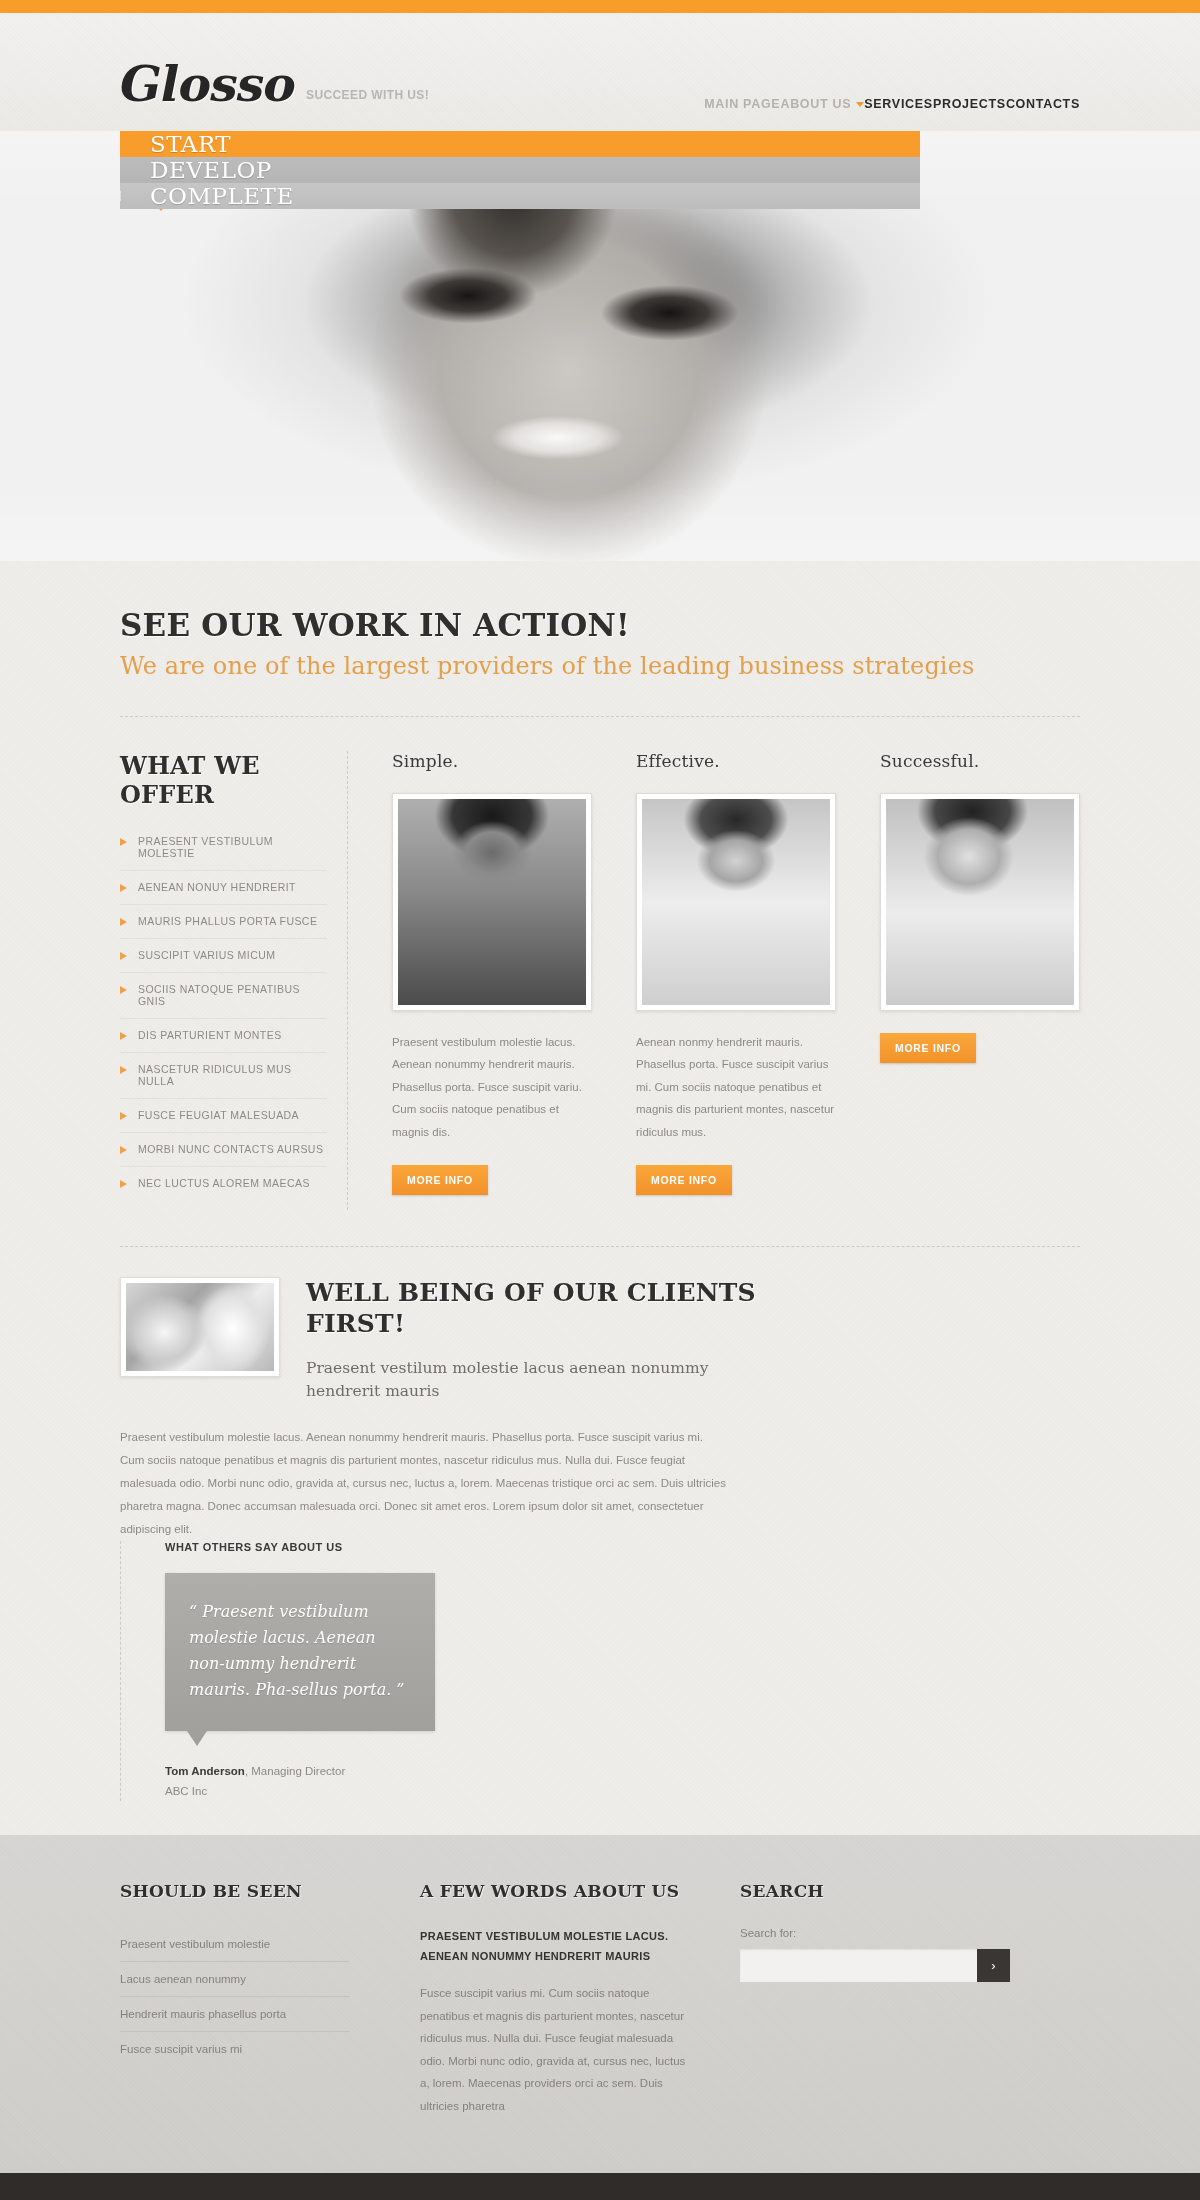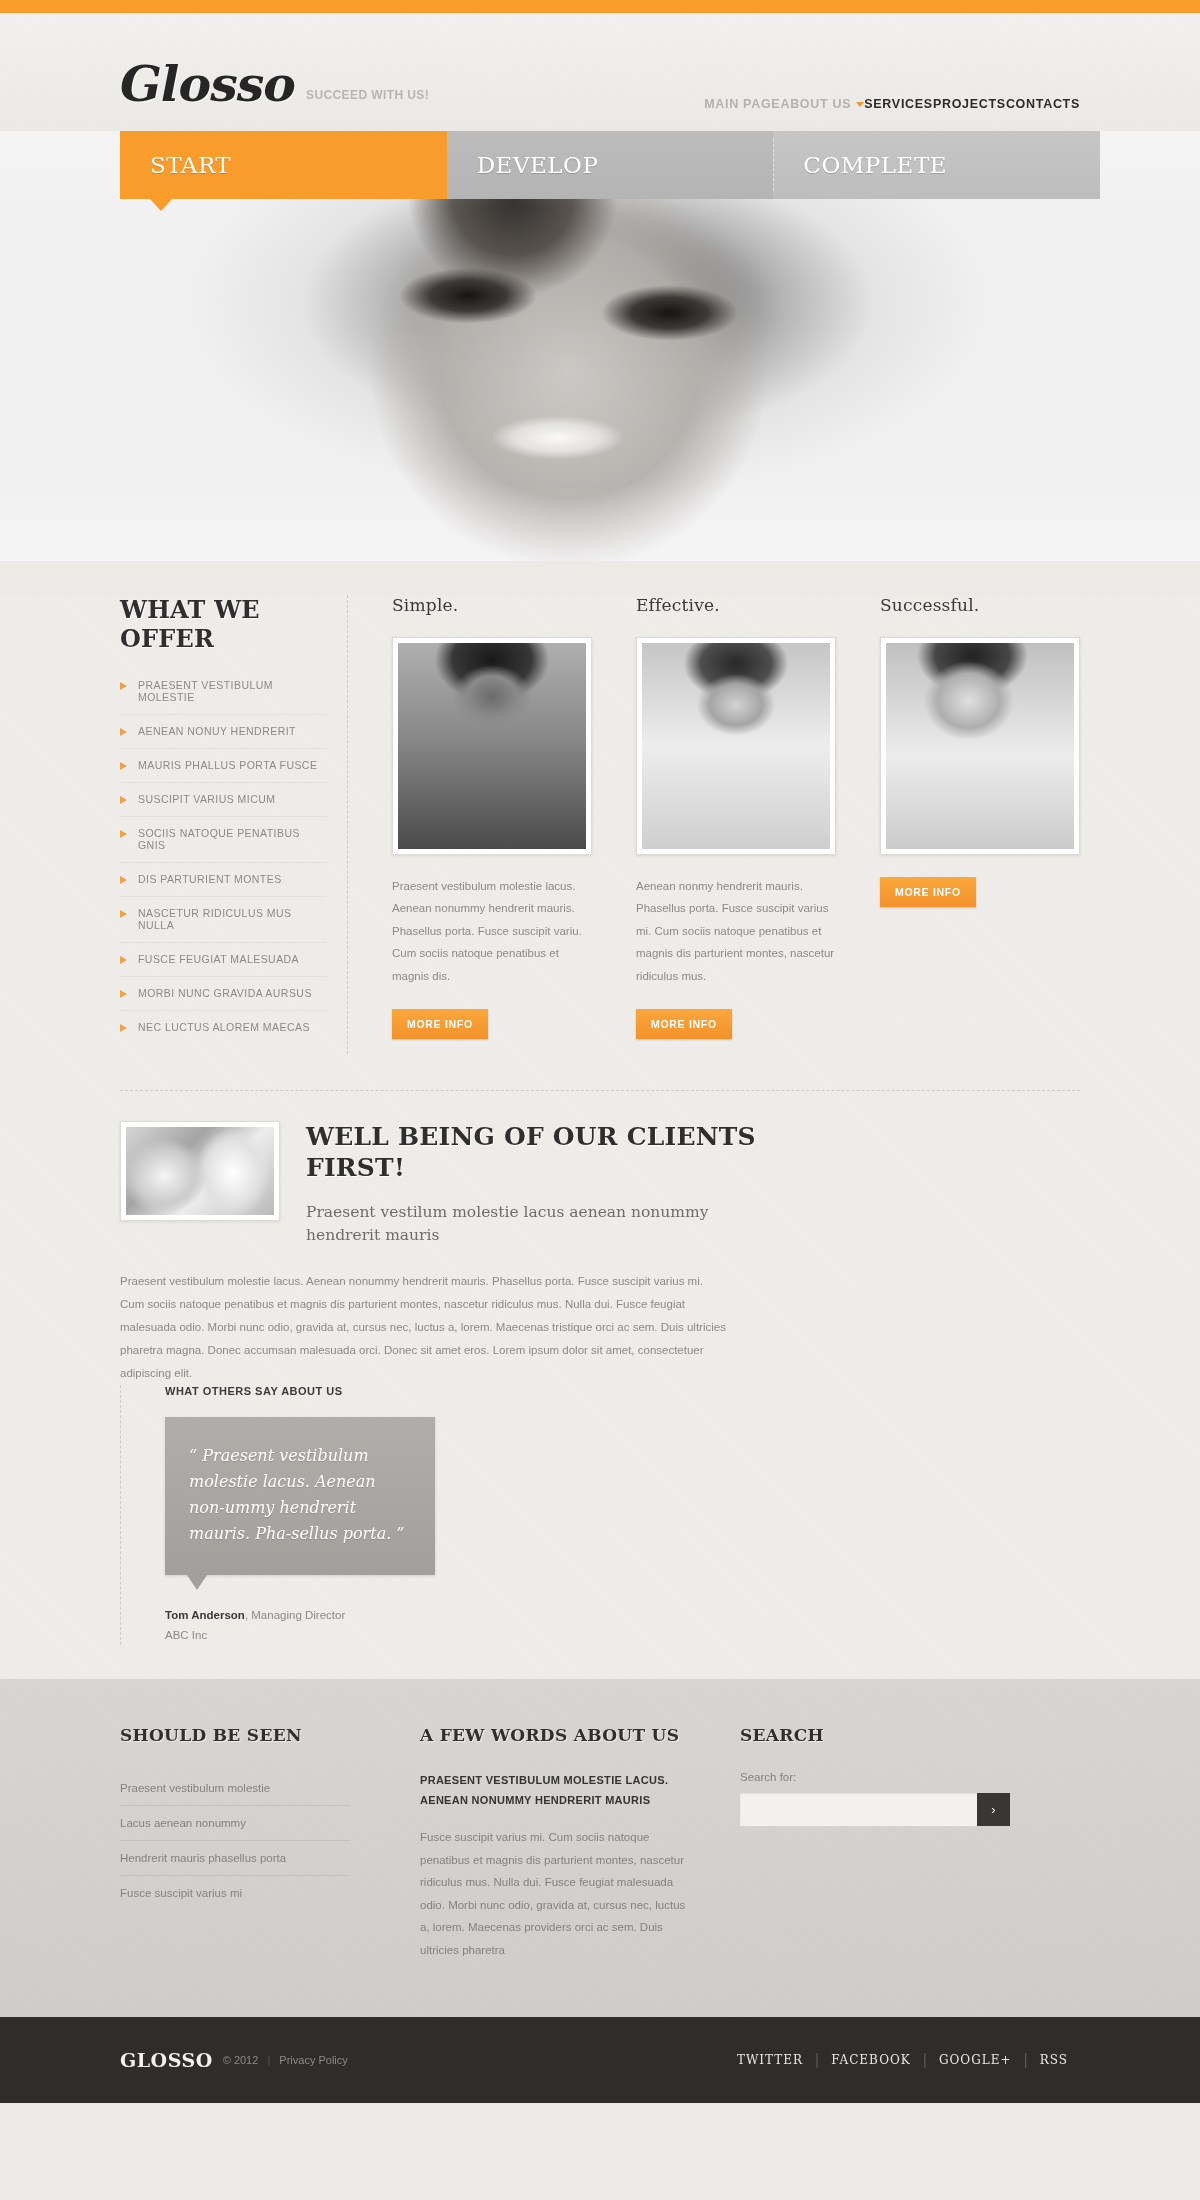--- a/index.html
+++ b/index.html
@@ -70,21 +70,21 @@
     margin-left:5px;
     width:0;height:0;
     border-left:4px solid transparent;
     border-right:4px solid transparent;
     border-top:5px solid #f09a2b;
     vertical-align:middle;
   }
 
   
   .tabwrap { width:960px; margin:0 auto; position:relative; z-index:5; }
-  .tabs { display:flex; height:68px; width:980px; }
+  .tabs { display:flex; height:68px; width:800px;flex-direction:column; }
   .tab {
     flex:1;
     display:flex; align-items:center;
     padding-left:30px;
     font-family:"DejaVu Serif", serif;
     font-size:23px;
     letter-spacing:.5px;
     color:#ffffff;
     position:relative;
     text-shadow:0 1px 1px rgba(0,0,0,.18);
@@ -414,34 +414,39 @@
 
   <div class="hero">
     <div class="hero-img"></div>
     <div class="face"></div>
     <div class="hero-vig"></div>
   </div>
 
   <div class="content tex">
     <div class="container">
 
+      <div class="intro">
+        <h1>SEE OUR WORK IN ACTION!</h1>
+        <h2>We are one of the largest providers of the leading business strategies</h2>
+        <hr class="hr-dash">
+      </div>
 
       <div class="cols">
         <div class="col-left">
           <h3>WHAT WE OFFER</h3>
           <ul class="offer">
             <li>PRAESENT VESTIBULUM MOLESTIE</li>
             <li>AENEAN NONUY HENDRERIT</li>
             <li>MAURIS PHALLUS PORTA FUSCE</li>
             <li>SUSCIPIT VARIUS MICUM</li>
             <li>SOCIIS NATOQUE PENATIBUS GNIS</li>
             <li>DIS PARTURIENT MONTES</li>
             <li>NASCETUR RIDICULUS MUS NULLA</li>
             <li>FUSCE FEUGIAT MALESUADA</li>
-            <li>MORBI NUNC GRAVIDA AURSUS</li>
+            <li>MORBI NUNC CONTACTS AURSUS</li>
             <li>NEC LUCTUS ALOREM  MAECAS</li>
           </ul>
         </div>
 
         <div class="cards">
           <div class="card">
             <h4>Simple.</h4>
             <div class="thumb">
                 <div class="thumb-inner p1"></div>
               </div>

